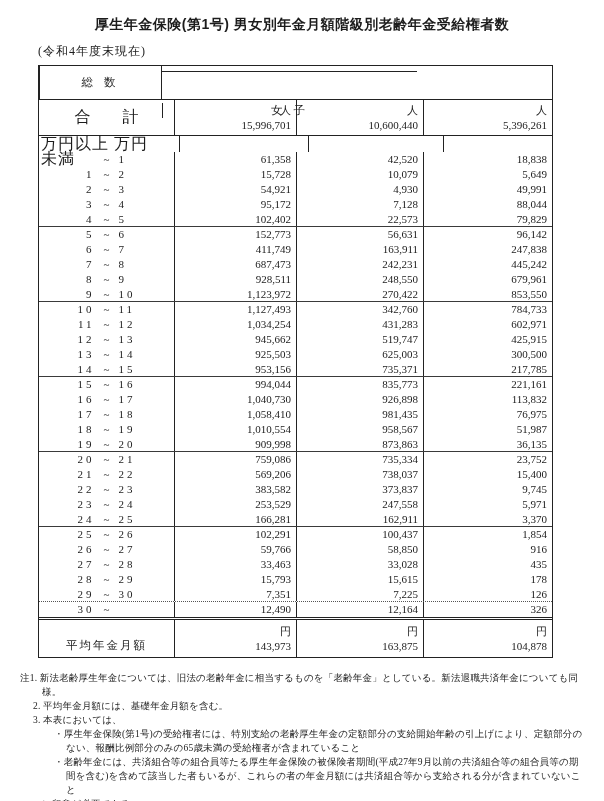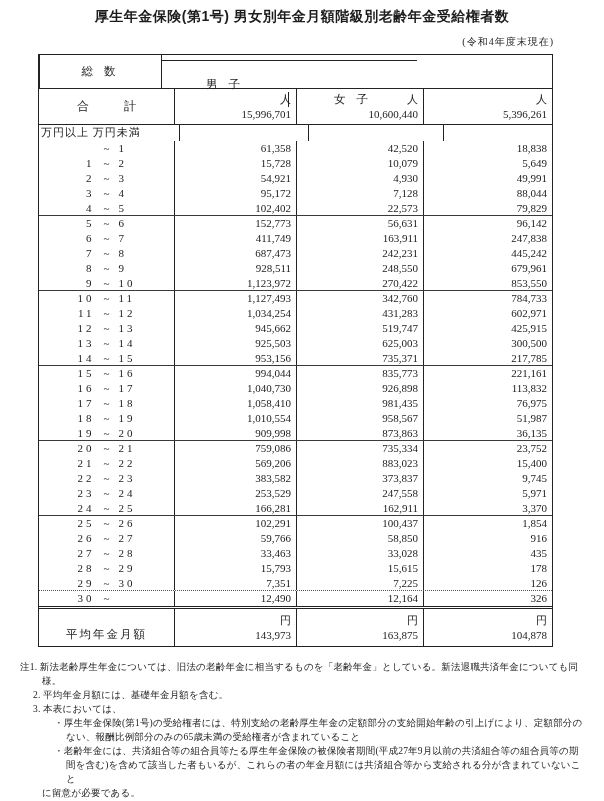--- a/index.html
+++ b/index.html
@@ -1,21 +1,21 @@
 <!DOCTYPE html>
 <html><head>
 <meta charset="utf-8">
 <style>
   html,body{margin:0;padding:0;background:#ffffff;}
   body{width:604px;height:801px;font-family:"Liberation Serif","DejaVu Serif",serif;color:#1c1c1c;}
   .page{position:relative;width:604px;height:801px;background:#fff;overflow:hidden;}
 
-  .title{margin-top:8px;text-align:center;font-family:"Liberation Sans","DejaVu Sans",sans-serif;
+  .title{margin-top:16px;text-align:center;font-family:"Liberation Sans","DejaVu Sans",sans-serif;
          font-weight:bold;font-size:14px;letter-spacing:0.5px;}
-  .asof{width:516px;margin:9px 0 5px 38px;text-align:right;font-size:10px;letter-spacing:1px;}
+  .asof{width:516px;margin:9px 0 5px 38px;text-align:left;font-size:12px;letter-spacing:1px;}
 
   .tbl{margin-left:38px;width:515px;border:1px solid #222;box-sizing:border-box;background:#fff;}
   .row{display:flex;box-sizing:border-box;}
   .bl{border-left:1px solid #222;}
   .cl{width:135px;box-sizing:border-box;}
   .cv1{width:122px;box-sizing:border-box;}
   .cv2{width:127px;box-sizing:border-box;padding-left:8px;}
   .cv3{width:129px;box-sizing:border-box;padding-left:10px;}
 
   
@@ -23,23 +23,23 @@
   .hc{display:flex;align-items:center;justify-content:center;font-size:11.5px;letter-spacing:4px;}
   .mfwrap{width:256px;display:flex;flex-direction:column;box-sizing:border-box;border-left:1px solid #222;}
   .mfbox{margin-top:5px;flex:1;border-top:1px solid #222;display:flex;box-sizing:border-box;}
   .mfm{width:126px;box-sizing:border-box;}
   .mff{flex:1;box-sizing:border-box;border-left:1px solid #222;margin-top:31px;}
 
   
   .two{display:flex;flex-direction:column;justify-content:center;padding:1px 5px 1px 0;
        text-align:right;font-size:11px;line-height:15px;}
   .sumrow{height:36px;border-bottom:1px solid #222;}
-  .sum-label{display:flex;align-items:center;justify-content:center;font-size:12px;letter-spacing:14px;text-indent:14px;font-family:Liberation Mono, monospace;}
-
-  .unitrow{height:16px;font-size:11px;line-height:15px;gap:27px;}
+  .sum-label{display:flex;align-items:center;justify-content:center;font-size:16px;letter-spacing:14px;text-indent:14px;}
+
+  .unitrow{height:16px;font-size:16px;line-height:15px;gap:27px;}
   .unitrow .cl{padding-left:2px;letter-spacing:1px;}
 
   .drow{display:flex;height:15px;font-size:11px;line-height:15px;box-sizing:border-box;}
   .rng{display:flex;justify-content:center;}
   .rng .lo{width:48px;text-align:right;letter-spacing:3px;}
   .rng .tl{width:24px;text-align:center;}
   .rng .hi{width:48px;text-align:left;letter-spacing:3px;}
   .num{text-align:right;padding-right:5px;}
   .sepsol{border-bottom:1px solid #3a3a3a;}
   .sepdot{border-bottom:1px dotted #555;}
@@ -61,21 +61,20 @@
 
   <div class="title">厚生年金保険(第1号) 男女別年金月額階級別老齢年金受給権者数</div>
   <div class="asof">(令和4年度末現在)</div>
 
   <div class="tbl">
 
     <div class="row hrow">
       <div class="cv1 hc bl">総 数</div>
       <div class="mfwrap">
         <div class="mfbox">
-          <div class="mfm hc">男 子</div>
           <div class="mff hc">女 子</div>
         </div>
       </div>
     </div>
 
     <div class="row sumrow">
       <div class="cl sum-label">合 計</div>
       <div class="cv1 bl two">
         <div>人</div>
         <div>15,996,701</div>
@@ -308,21 +307,21 @@
           <div class="cv2 bl num">735,334</div>
           <div class="cv3 bl num">23,752</div>
         </div>
         <div class="drow">
           <div class="cl rng">
             <div class="lo">21</div>
             <div class="tl">~</div>
             <div class="hi">22</div>
           </div>
           <div class="cv1 bl num">569,206</div>
-          <div class="cv2 bl num">883,023</div>
+          <div class="cv2 bl num">738,037</div>
           <div class="cv3 bl num">15,400</div>
         </div>
         <div class="drow">
           <div class="cl rng">
             <div class="lo">22</div>
             <div class="tl">~</div>
             <div class="hi">23</div>
           </div>
           <div class="cv1 bl num">383,582</div>
           <div class="cv2 bl num">373,837</div>

